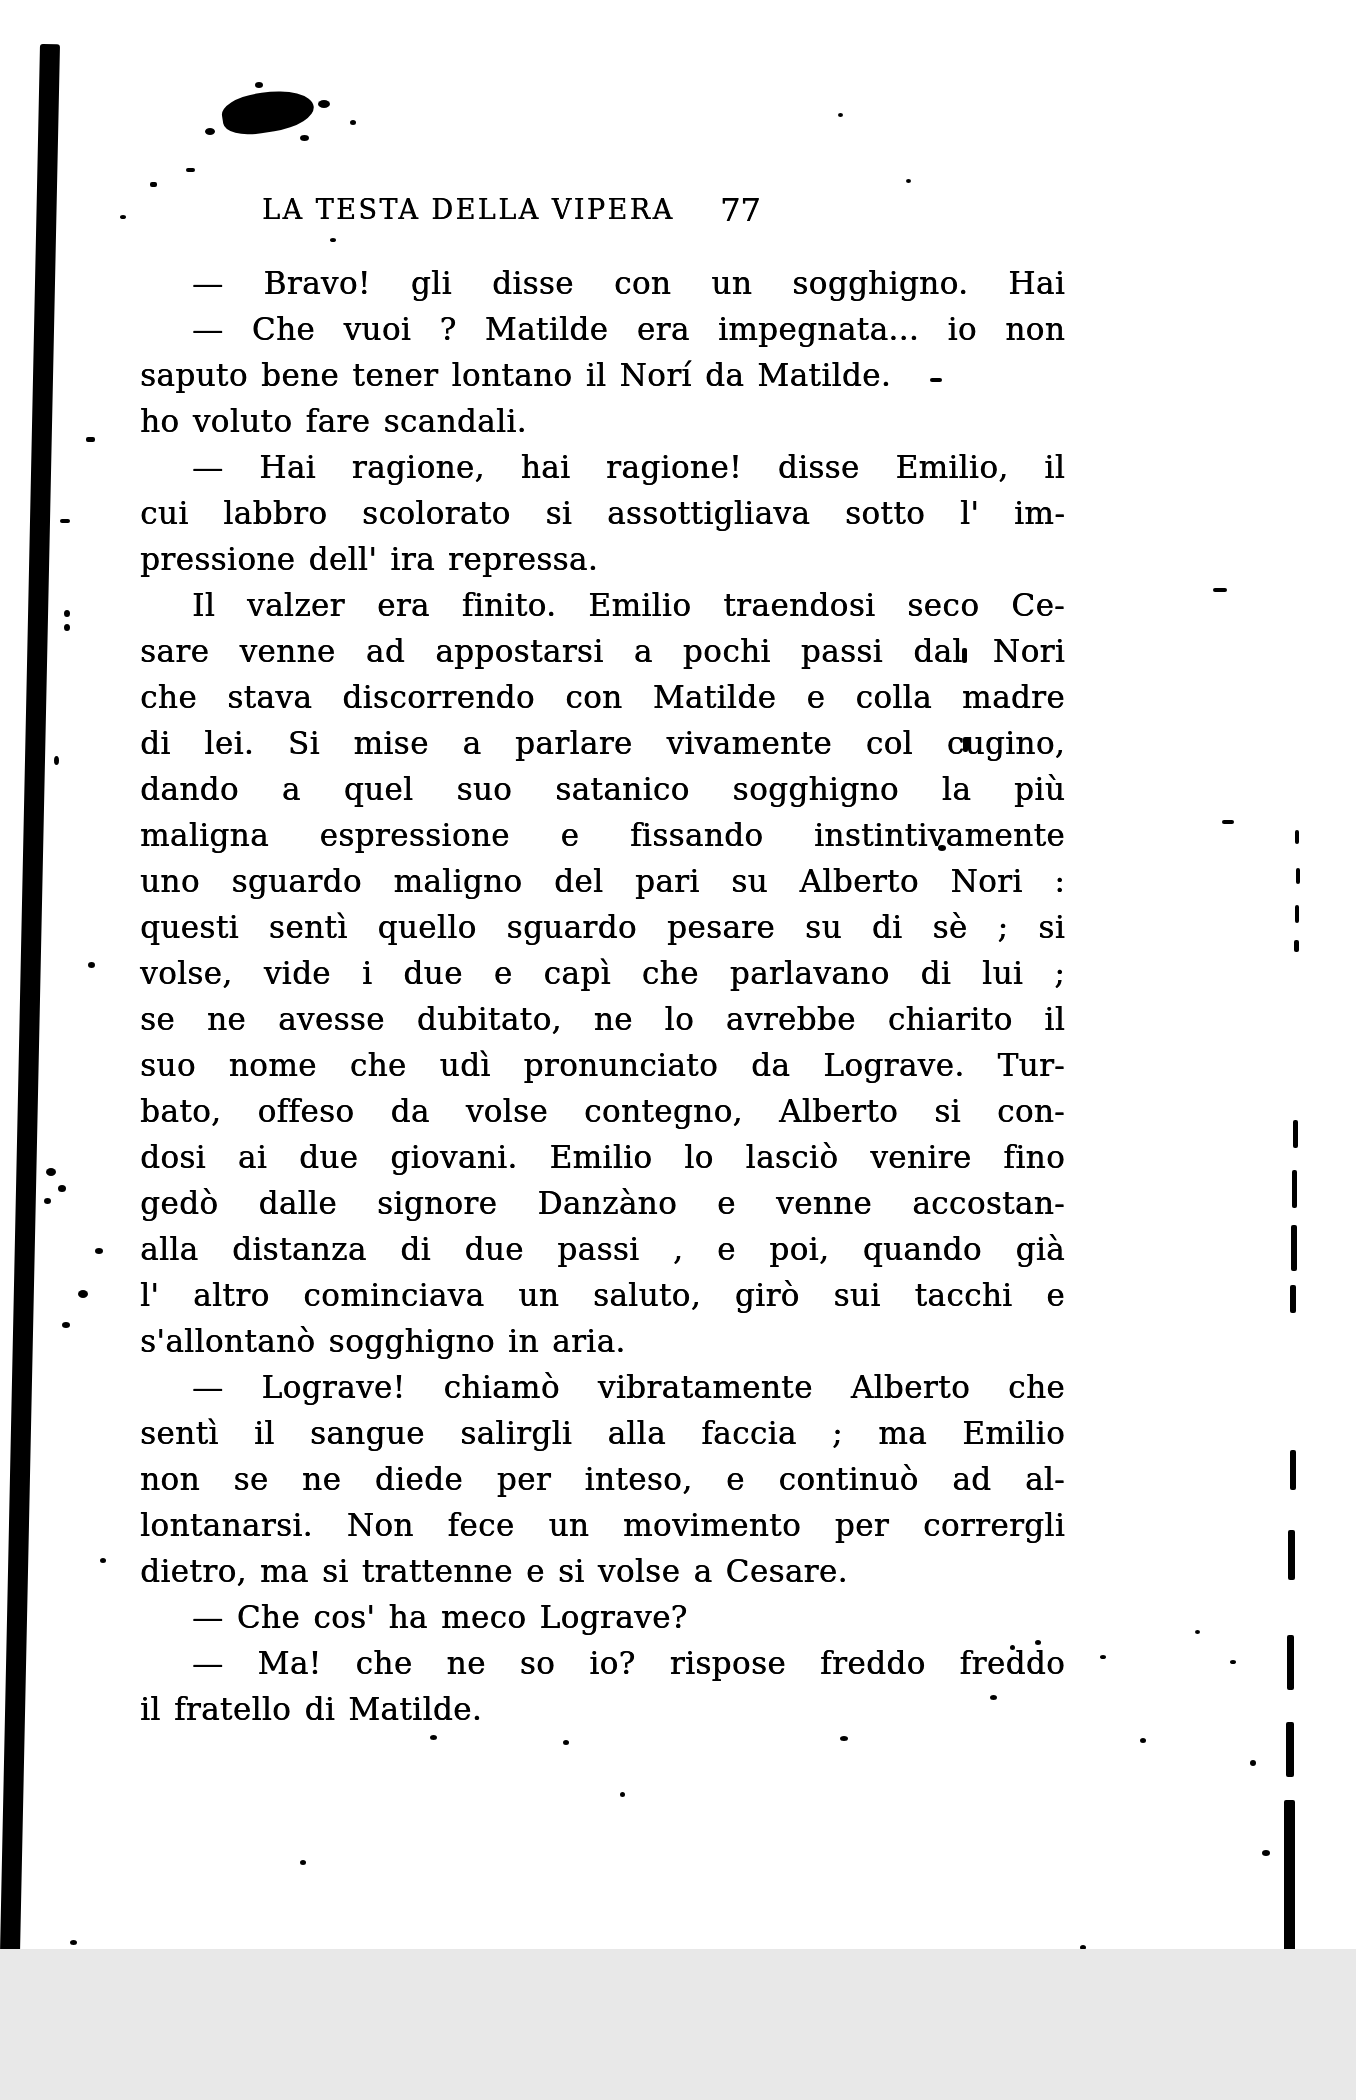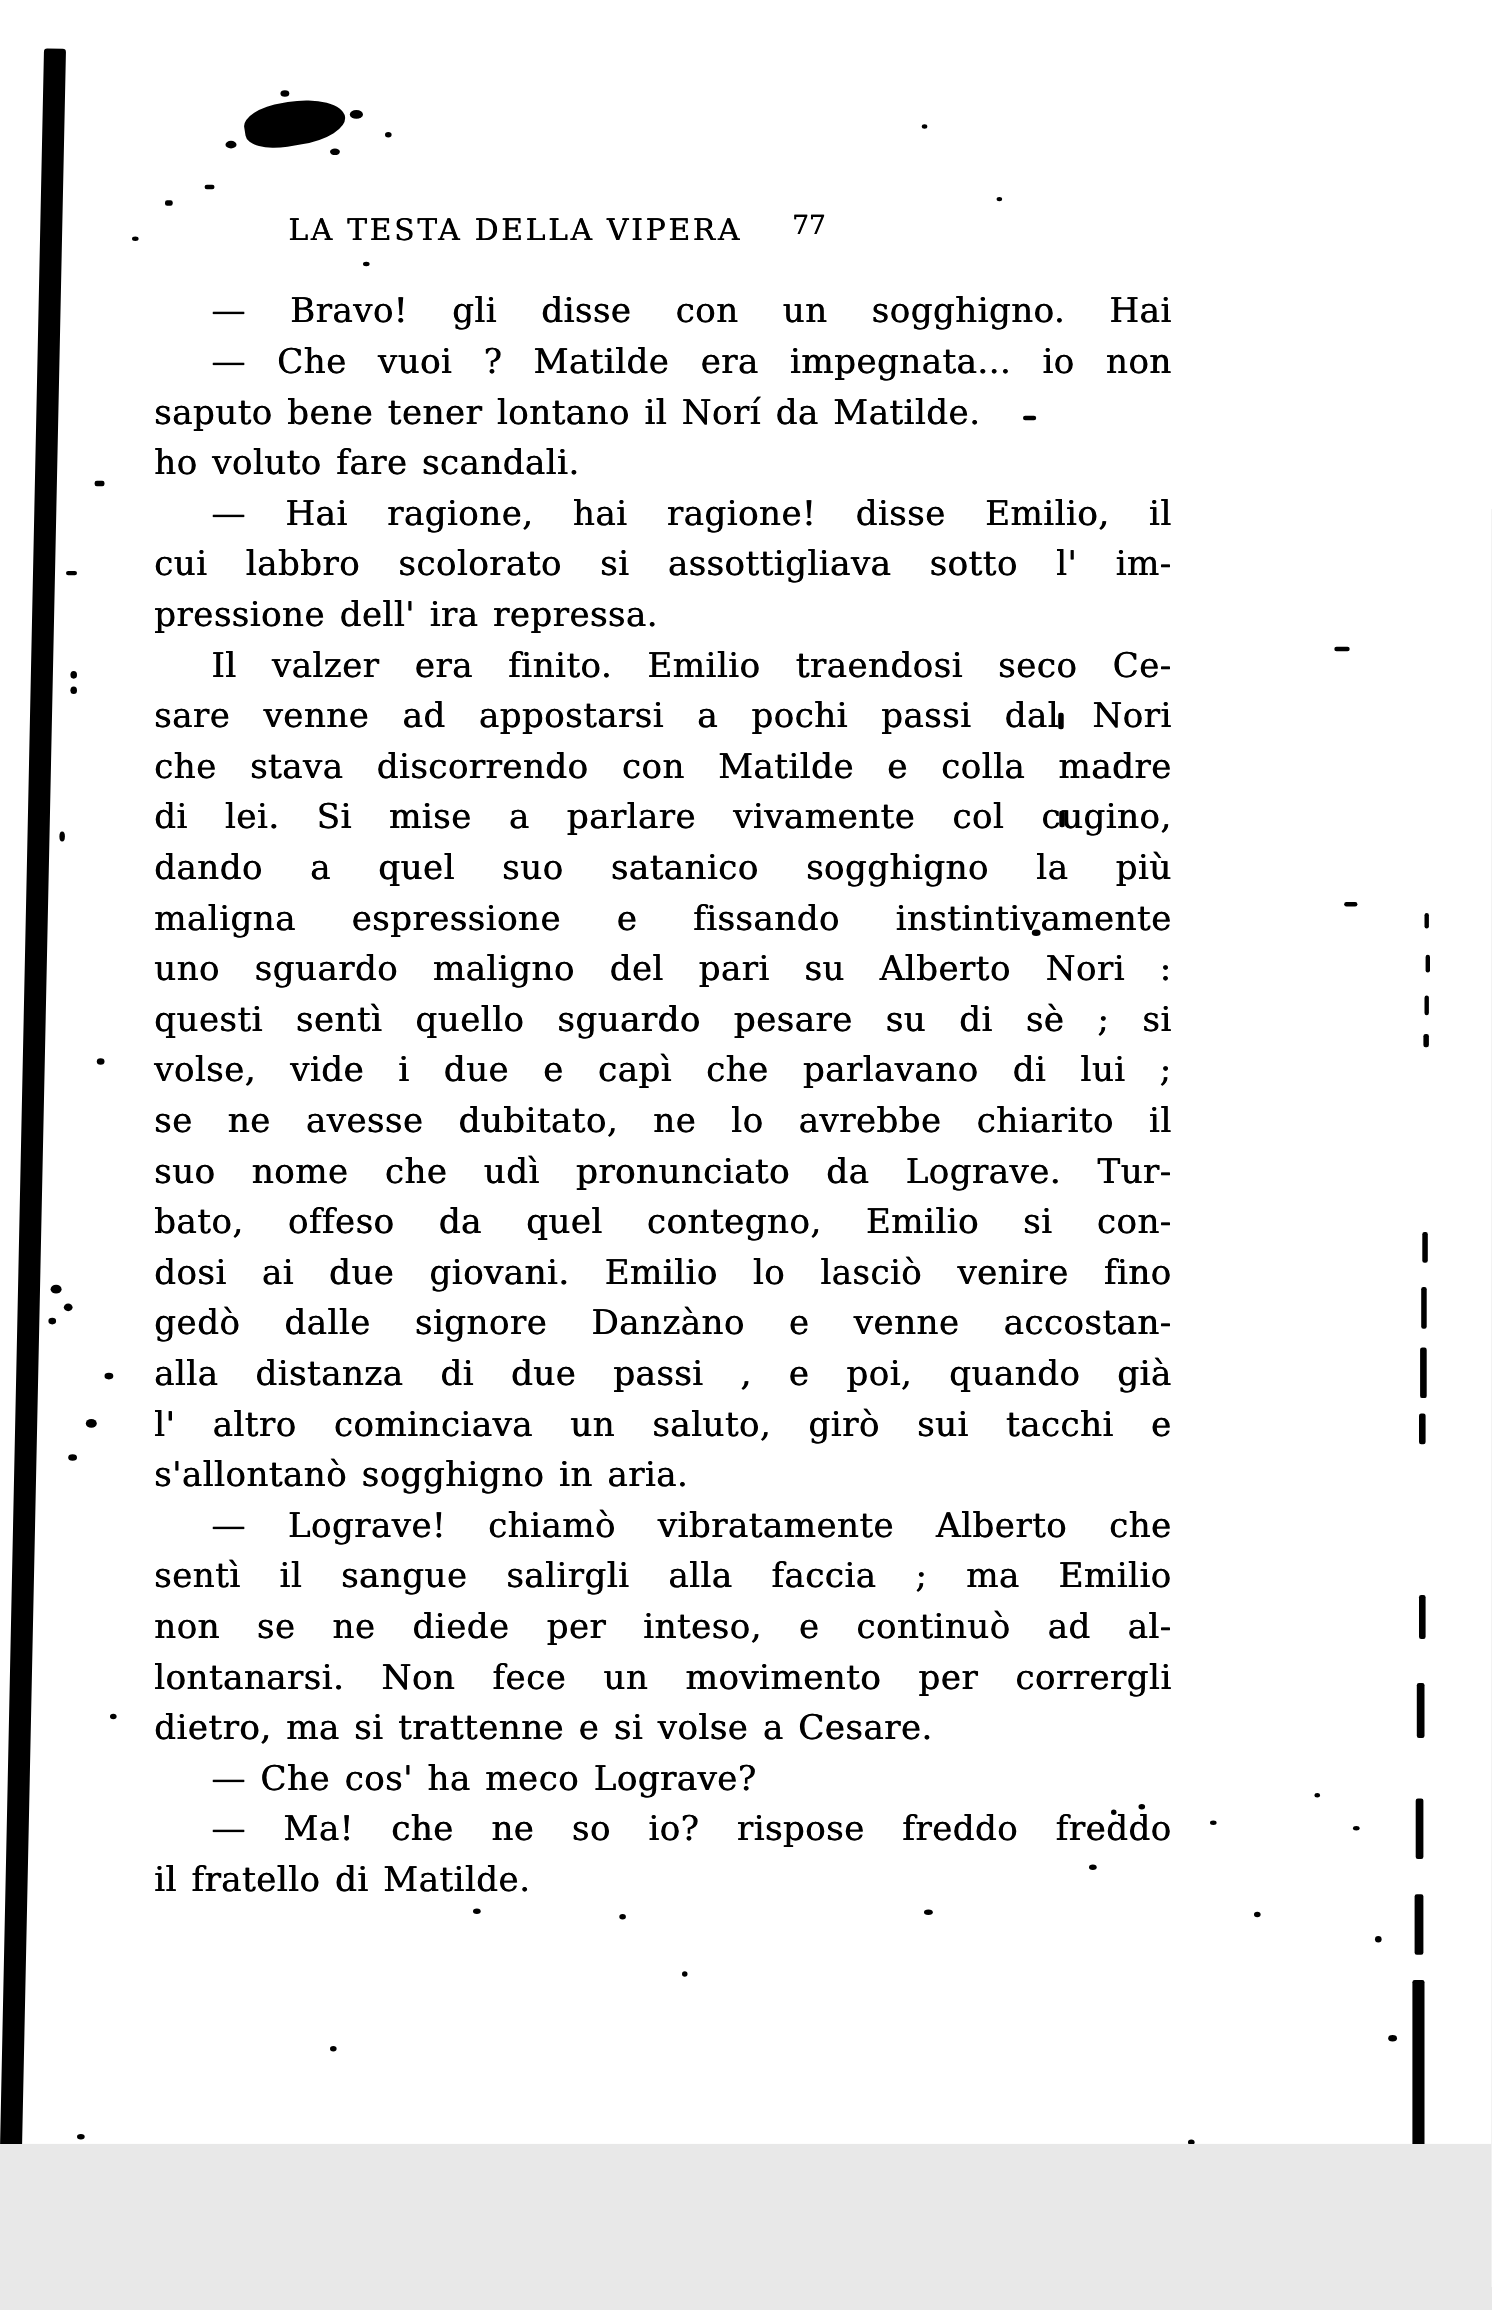--- a/index.html
+++ b/index.html
@@ -9,21 +9,21 @@
     margin:0 auto;
   }
   
   .running-title {
     position:absolute; left:262px; top:194px;
     font-size:27px; letter-spacing:2.5px; white-space:nowrap;
     text-shadow:0.4px 0 0 #000;
   }
   .page-number {
     position:absolute; left:720px; top:191px;
-    font-size:24px; text-shadow:0.4px 0 0 #000;
+    font-size:32px; text-shadow:0.4px 0 0 #000;
   }
   
   .text-block {
     position:absolute; left:140px; top:260px; width:925px;
     font-size:31px; line-height:46px; word-spacing:3px; letter-spacing:0.4px;
     text-shadow:0.5px 0 0 #000;
   }
   .line { height:46px; text-align:justify; text-align-last:justify; white-space:normal; }
   .line.last { text-align-last:left; }
   .line.indent { text-indent:52px; }
@@ -72,21 +72,21 @@
       <div class="line">sare venne ad appostarsi a pochi passi dal Nori</div>
       <div class="line">che stava discorrendo con Matilde e colla madre</div>
       <div class="line">di lei. Si mise a parlare vivamente col cugino,</div>
       <div class="line">dando a quel suo satanico sogghigno la più</div>
       <div class="line">maligna espressione e fissando instintivamente</div>
       <div class="line">uno sguardo maligno del pari su Alberto Nori :</div>
       <div class="line">questi sentì quello sguardo pesare su di sè ; si</div>
       <div class="line">volse, vide i due e capì che parlavano di lui ;</div>
       <div class="line">se ne avesse dubitato, ne lo avrebbe chiarito il</div>
       <div class="line">suo nome che udì pronunciato da Lograve. Tur-</div>
-      <div class="line">bato, offeso da quel contegno, Emilio si con-</div>
+      <div class="line">bato, offeso da volse contegno, Alberto si con-</div>
       <div class="line">dosi ai due giovani. Emilio lo lasciò venire fino</div>
       <div class="line">gedò dalle signore Danzàno e venne accostan-</div>
       <div class="line">alla distanza di due passi , e poi, quando già</div>
       <div class="line">l' altro cominciava un saluto, girò sui tacchi e</div>
       <div class="line last">s'allontanò sogghigno in aria.</div>
       <div class="line indent">— Lograve! chiamò vibratamente Alberto che</div>
       <div class="line">sentì il sangue salirgli alla faccia ; ma Emilio</div>
       <div class="line">non se ne diede per inteso, e continuò ad al-</div>
       <div class="line">lontanarsi. Non fece un movimento per corrergli</div>
       <div class="line last">dietro, ma si trattenne e si volse a Cesare.</div>

